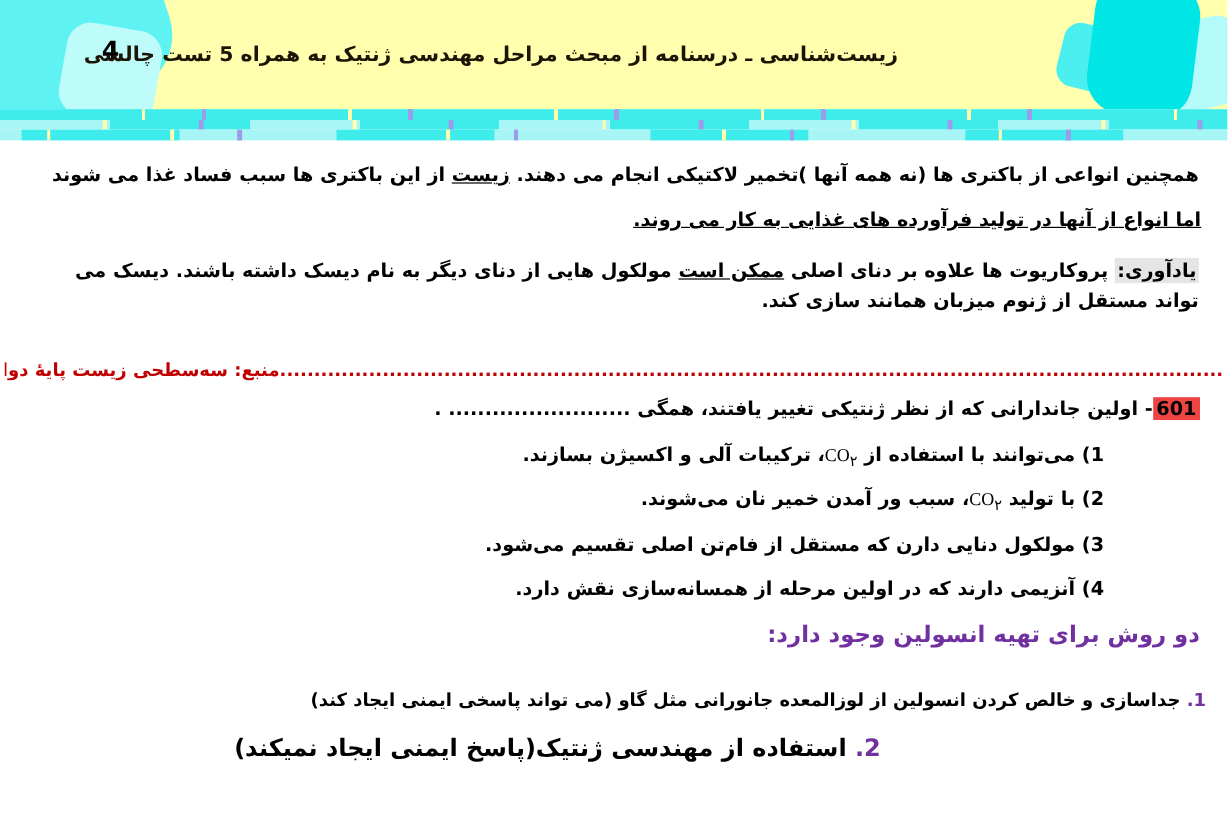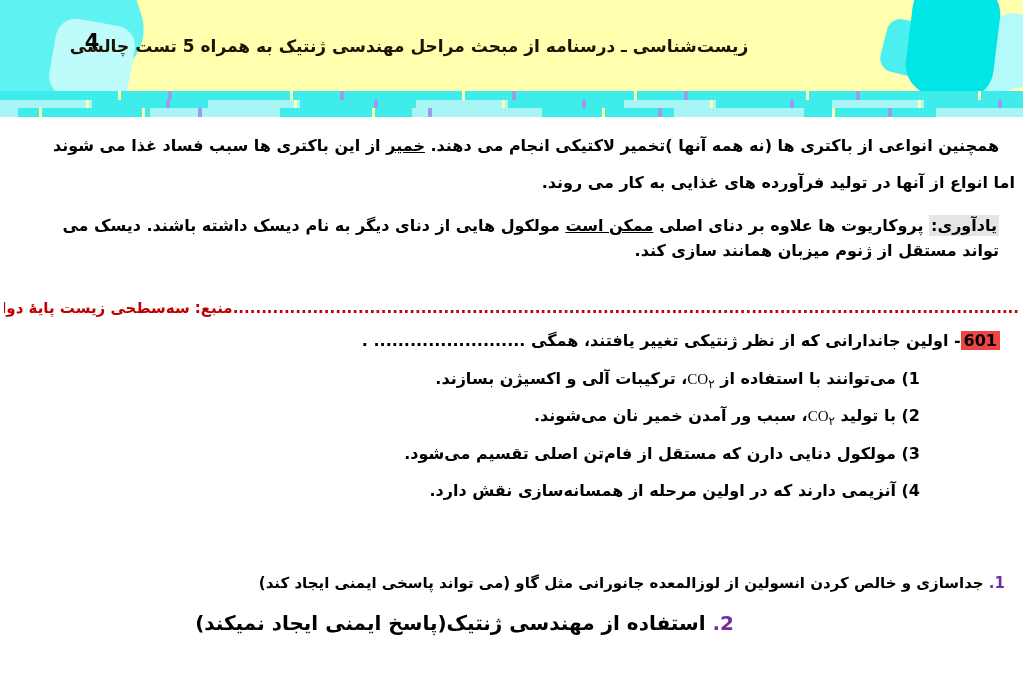--- a/index.html
+++ b/index.html
@@ -58,36 +58,37 @@
     <div class="page-number">4</div>
     <div class="page-title">زیست‌شناسی ـ درسنامه از مبحث مراحل مهندسی ژنتیک به همراه 5 تست چالشی</div>
   </div>
 
   <div class="strip">
     <div class="strip-row1"></div>
     <div class="strip-row2"></div>
     <div class="strip-row3"></div>
   </div>
 
-  <div class="line" style="top:136px;right:24px;"><span>همچنین انواعی از باکتری ها (نه همه آنها )تخمیر لاکتیکی انجام می دهند. </span><span class="u">خمیر</span><span> از این باکتری ها سبب فساد غذا می شوند</span></div>
-  <div class="line" style="top:173px;right:8px;"><span>اما انواع از آنها در تولید فرآورده های غذایی به کار می روند.</span></div>
+  <div class="line" style="top:136px;right:24px;"><span>همچنین انواعی از باکتری ها (نه همه آنها )تخمیر لاکتیکی انجام می دهند. </span><span class="u">زیست</span><span> از این باکتری ها سبب فساد غذا می شوند</span></div>
+  <div class="line" style="top:173px;right:22px;text-decoration:underline;"><span>اما انواع از آنها در تولید فرآورده های غذایی به کار می روند.</span></div>
 
   <div class="line" style="top:216px;right:24px;"><span class="hl-cyan">یادآوری:</span><span> پروکاریوت ها علاوه بر دنای اصلی </span><span class="u">ممکن است</span><span> مولکول هایی از دنای دیگر به نام دیسک داشته باشند. دیسک می</span></div>
   <div class="line" style="top:241px;right:24px;"><span>تواند مستقل از ژنوم میزبان همانند سازی کند.</span></div>
 
   <div class="source-line"><span>..........................................................................................................................................</span><span>منبع: سه‌سطحی زیست پایهٔ دوازدهم</span></div>
 
   <div class="line" style="top:331px;right:23px;"><span class="hl-green">601</span><span>- </span><span>اولین جاندارانی که از نظر ژنتیکی تغییر یافتند، همگی </span><span class="q-blank">......................... .</span></div>
 
   <div class="line opt-line" style="top:369px;right:103px;"><span>1) </span><span>می‌توانند با استفاده از </span><span class="co" dir="ltr"><span>CO</span><sub>۲</sub></span><span>، ترکیبات آلی و اکسیژن بسازند.</span></div>
 
   <div class="line opt-line" style="top:406px;right:103px;"><span>2) </span><span>با تولید </span><span class="co" dir="ltr"><span>CO</span><sub>۲</sub></span><span>، سبب ور آمدن خمیر نان می‌شوند.</span></div>
 
   <div class="line opt-line" style="top:444px;right:103px;"><span>3) </span><span>مولکول دنایی دارن که مستقل از فام‌تن اصلی تقسیم می‌شود.</span></div>
 
   <div class="line opt-line" style="top:481px;right:103px;"><span>4) </span><span>آنزیمی دارند که در اولین مرحله از همسانه‌سازی نقش دارد.</span></div>
 
+  <div class="insulin-heading">دو روش برای تهیه انسولین وجود دارد:</div>
 
   <div class="line" style="top:574px;right:18px;font-size:15px;"><span class="item-marker">1. </span><span>جداسازی و خالص کردن انسولین از لوزالمعده جانورانی مثل گاو (می تواند پاسخی ایمنی ایجاد کند)</span></div>
 
   <div class="line" style="top:611px;right:289px;font-size:20px;"><span class="item-marker">2. </span><span>استفاده از مهندسی ژنتیک(پاسخ ایمنی ایجاد نمیکند)</span></div>
 
 </div>
 
 </body></html>

